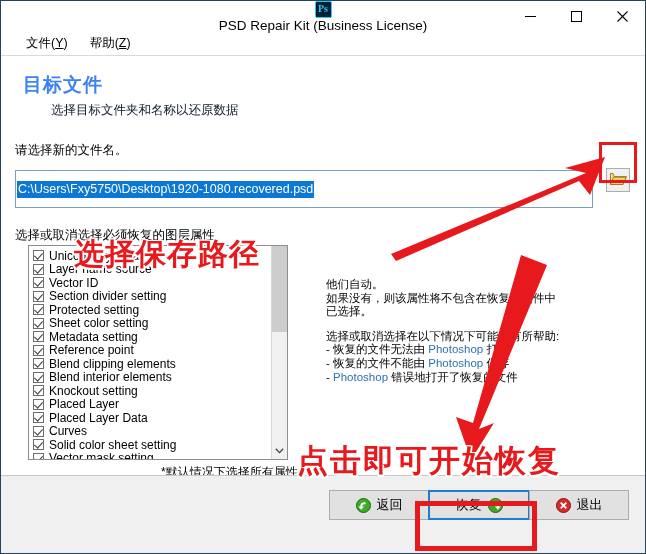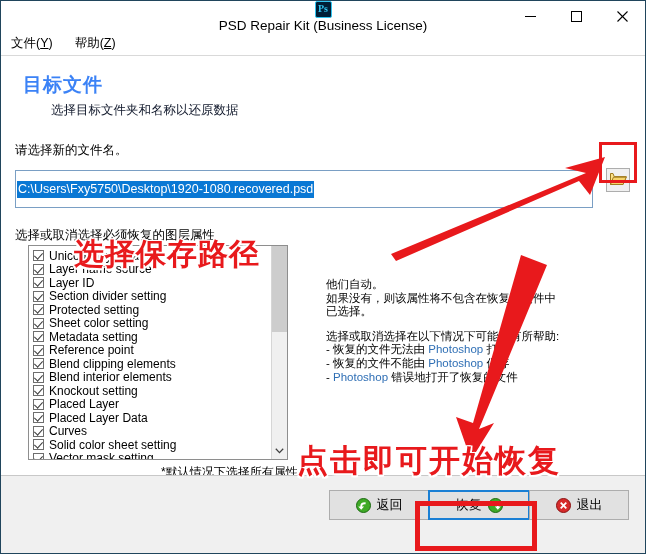--- a/index.html
+++ b/index.html
@@ -63,21 +63,21 @@
     color: #000;
   }
   .winbtn svg { display: block; }
 
   
   .menubar {
     height: 24px;
     background: #ffffff;
     display: flex;
     align-items: center;
-    padding-left: 10px;
+    padding-left: 25px;
     border-bottom: 1px solid #d9d9d9;
   }
   .menuitem {
     font-size: 12.5px;
     color: #000;
     margin-right: 22px;
     white-space: nowrap;
   }
   .menuitem u { text-decoration: underline; }
 
@@ -365,21 +365,21 @@
         <div class="litem">
             <span class="cbx"></span>
             <span>Unicode layer name</span>
           </div>
         <div class="litem">
             <span class="cbx"></span>
             <span>Layer name source</span>
           </div>
         <div class="litem">
             <span class="cbx"></span>
-            <span>Layer ID</span>
+            <span>Vector ID</span>
           </div>
         <div class="litem">
             <span class="cbx"></span>
             <span>Section divider setting</span>
           </div>
         <div class="litem">
             <span class="cbx"></span>
             <span>Protected setting</span>
           </div>
         <div class="litem">

